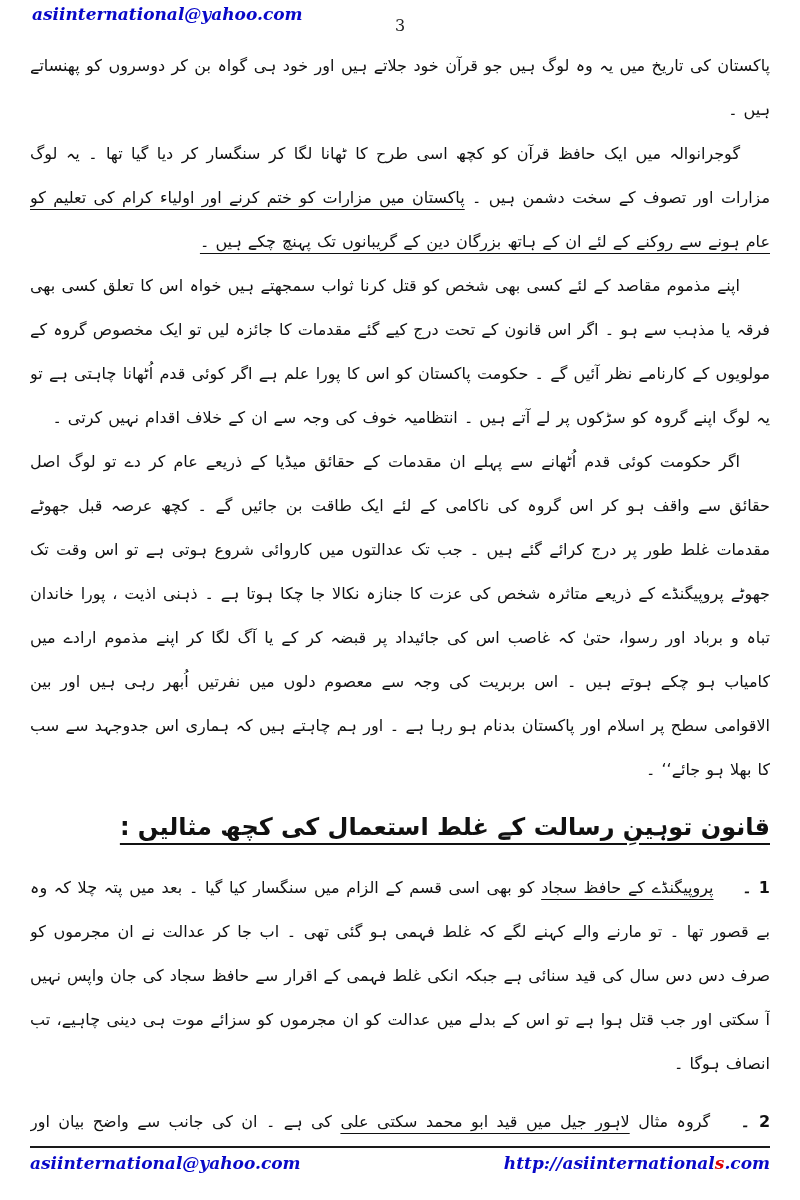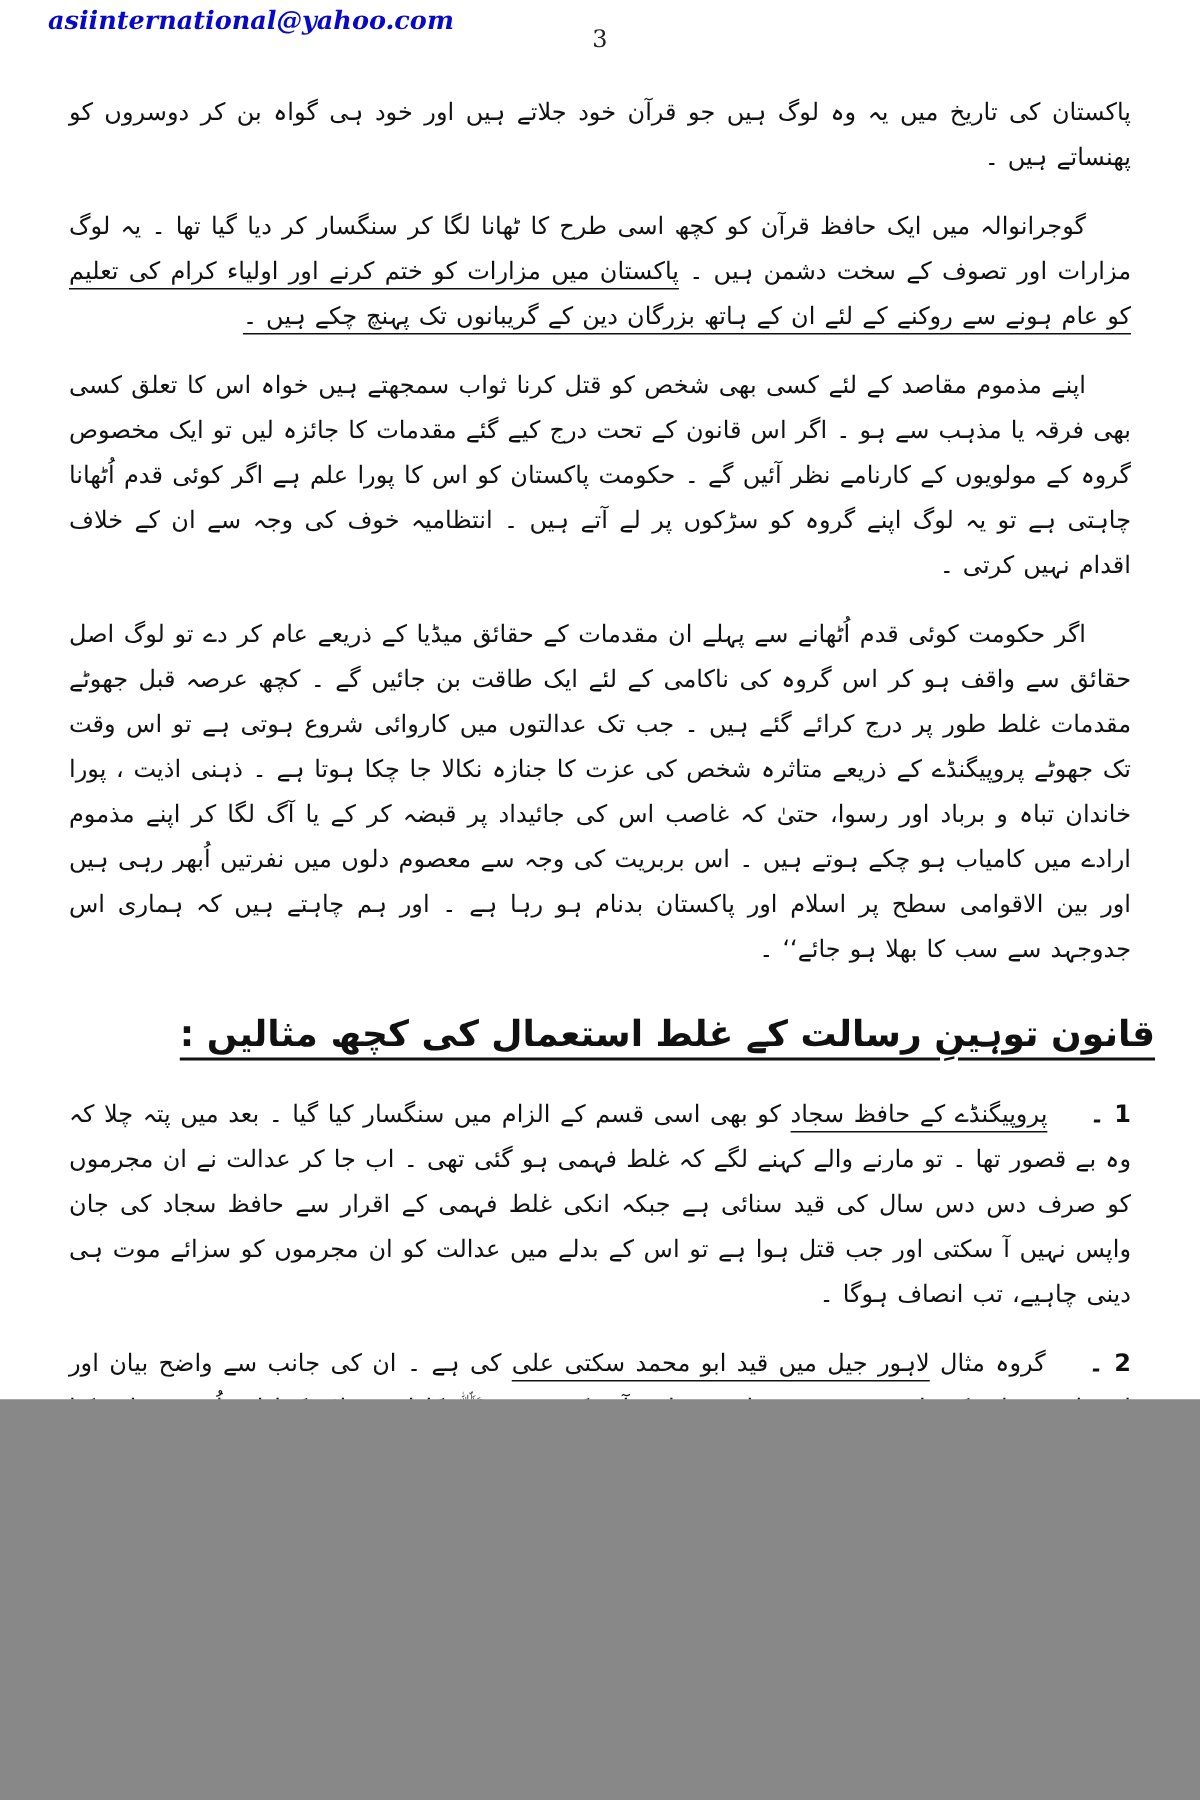--- a/index.html
+++ b/index.html
@@ -1,18 +1,18 @@
 <!DOCTYPE html>
 <html lang="ur"><head>
 <meta charset="utf-8">
 <style>
   html,body{margin:0;padding:0;background:#888;}
   .page{
     position:relative;
-    width:800px;height:933px;
+    width:800px;height:1200px;
     margin:0 auto;
     background:#ffffff;
     font-family:"DejaVu Sans",sans-serif;
     color:#111;
     overflow:hidden;
     box-sizing:border-box;
   }
   
   .header{position:absolute;top:0;left:30px;right:30px;height:44px;}
   .script-link{
@@ -30,23 +30,23 @@
     font-size:16px;color:#222;
   }
   
   .body-text{
     position:absolute;top:44px;left:30px;right:30px;
     height:1098px;overflow:hidden;
     direction:rtl;
     text-align:justify;
   }
   .para{
-    margin:16px;
+    margin:0;
     font-size:16px;
-    line-height:30px;
+    line-height:44px;
     word-spacing:1px;
   }
   .indent{text-indent:30px;}
   .bold-underline{
     font-weight:normal;
     text-decoration:underline;
     text-underline-offset:6px;
   }
   .section-heading{
     margin:10px 0 6px 0;
@@ -118,15 +118,16 @@
       <span class="item-num">2 ۔</span>
       <span>گروہ مثال</span>
       <span class="bold-underline">لاہور جیل میں قید ابو محمد سکتی علی</span>
       <span>کی ہے ۔ ان کی جانب سے واضح بیان اور اشتہار چھپوانے کے باوجود جس میں اس نے اپنے آپ کو حضور ﷺ کا ادنیٰ غلام کہا اور اُمتی تسلیم کیا اور حضور پاک ﷺ کے آخری نبی ہونے کا اقرار کیا، مگر یوسف علی کے مخالفین کو زیادہ علم ہو گیا کہ اس نے نبوت کا اعلان کر دیا اور ختم نبوت کا منکر ہو گیا ۔ جھوٹی گواہیوں سے عدالت نے اسے سزائے موت بھی سنا دی ۔ اب بتاؤ! یوسف علی کس طرح دُنیا کو فیس ( Face ) کرے گا؟ کل، اپیل کے اندر اگر یوسف علی</span>
     </p>
 
   </div>
 
   <div class="footer">
     <a class="script-link" href="#">asiinternational@yahoo.com</a>
+    <a class="script-link url" href="#"><span>http://asiinternational</span><span class="url-s">s</span><span>.com</span></a>
   </div>
 
 </div>
 
 </body></html>

